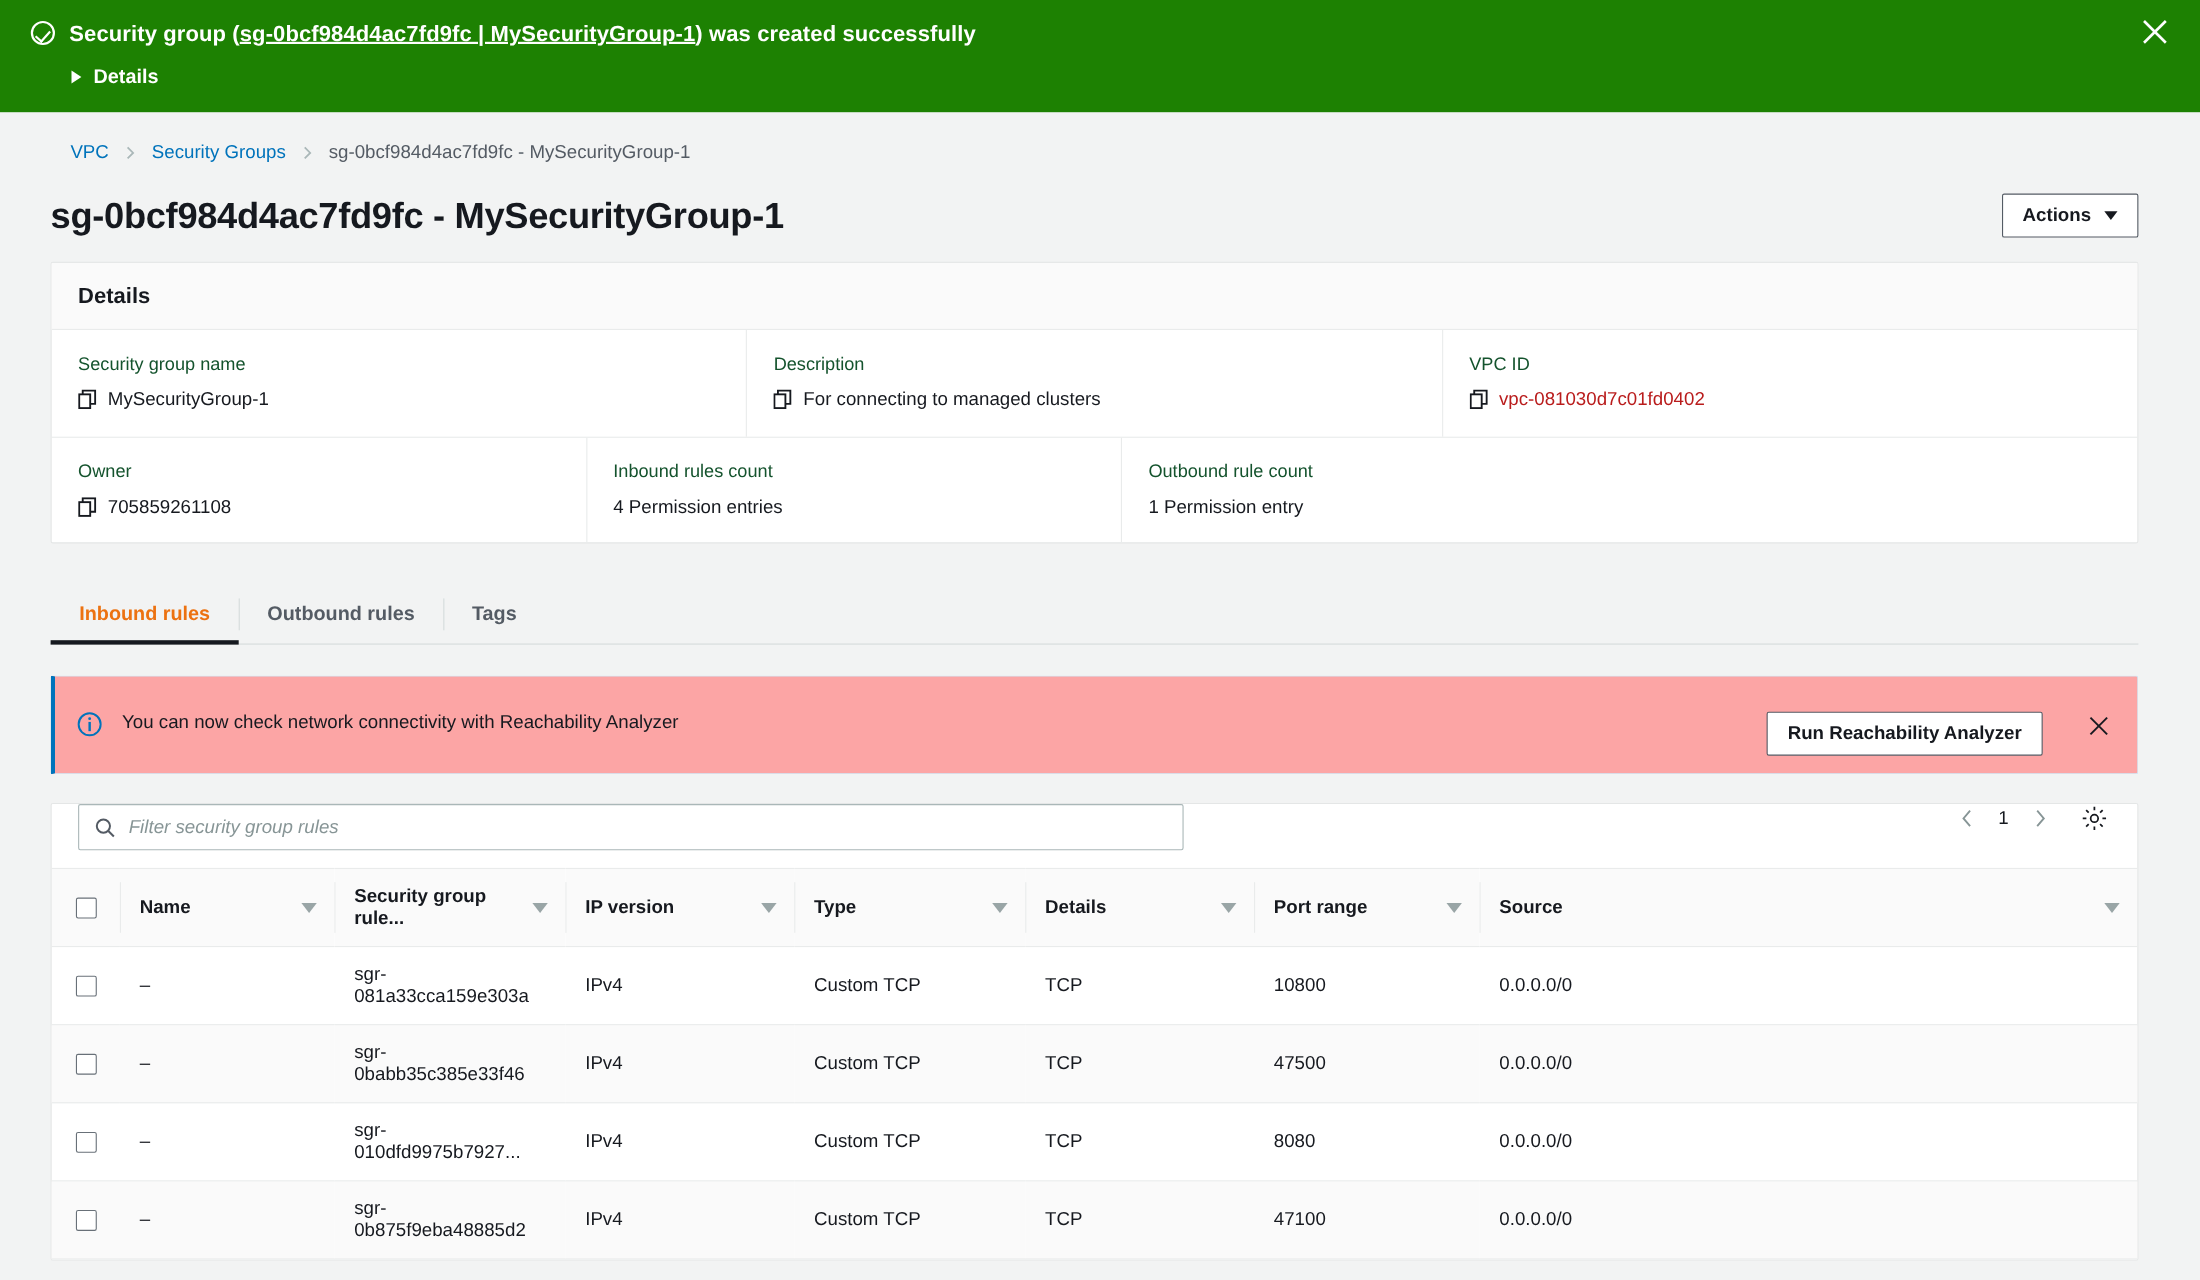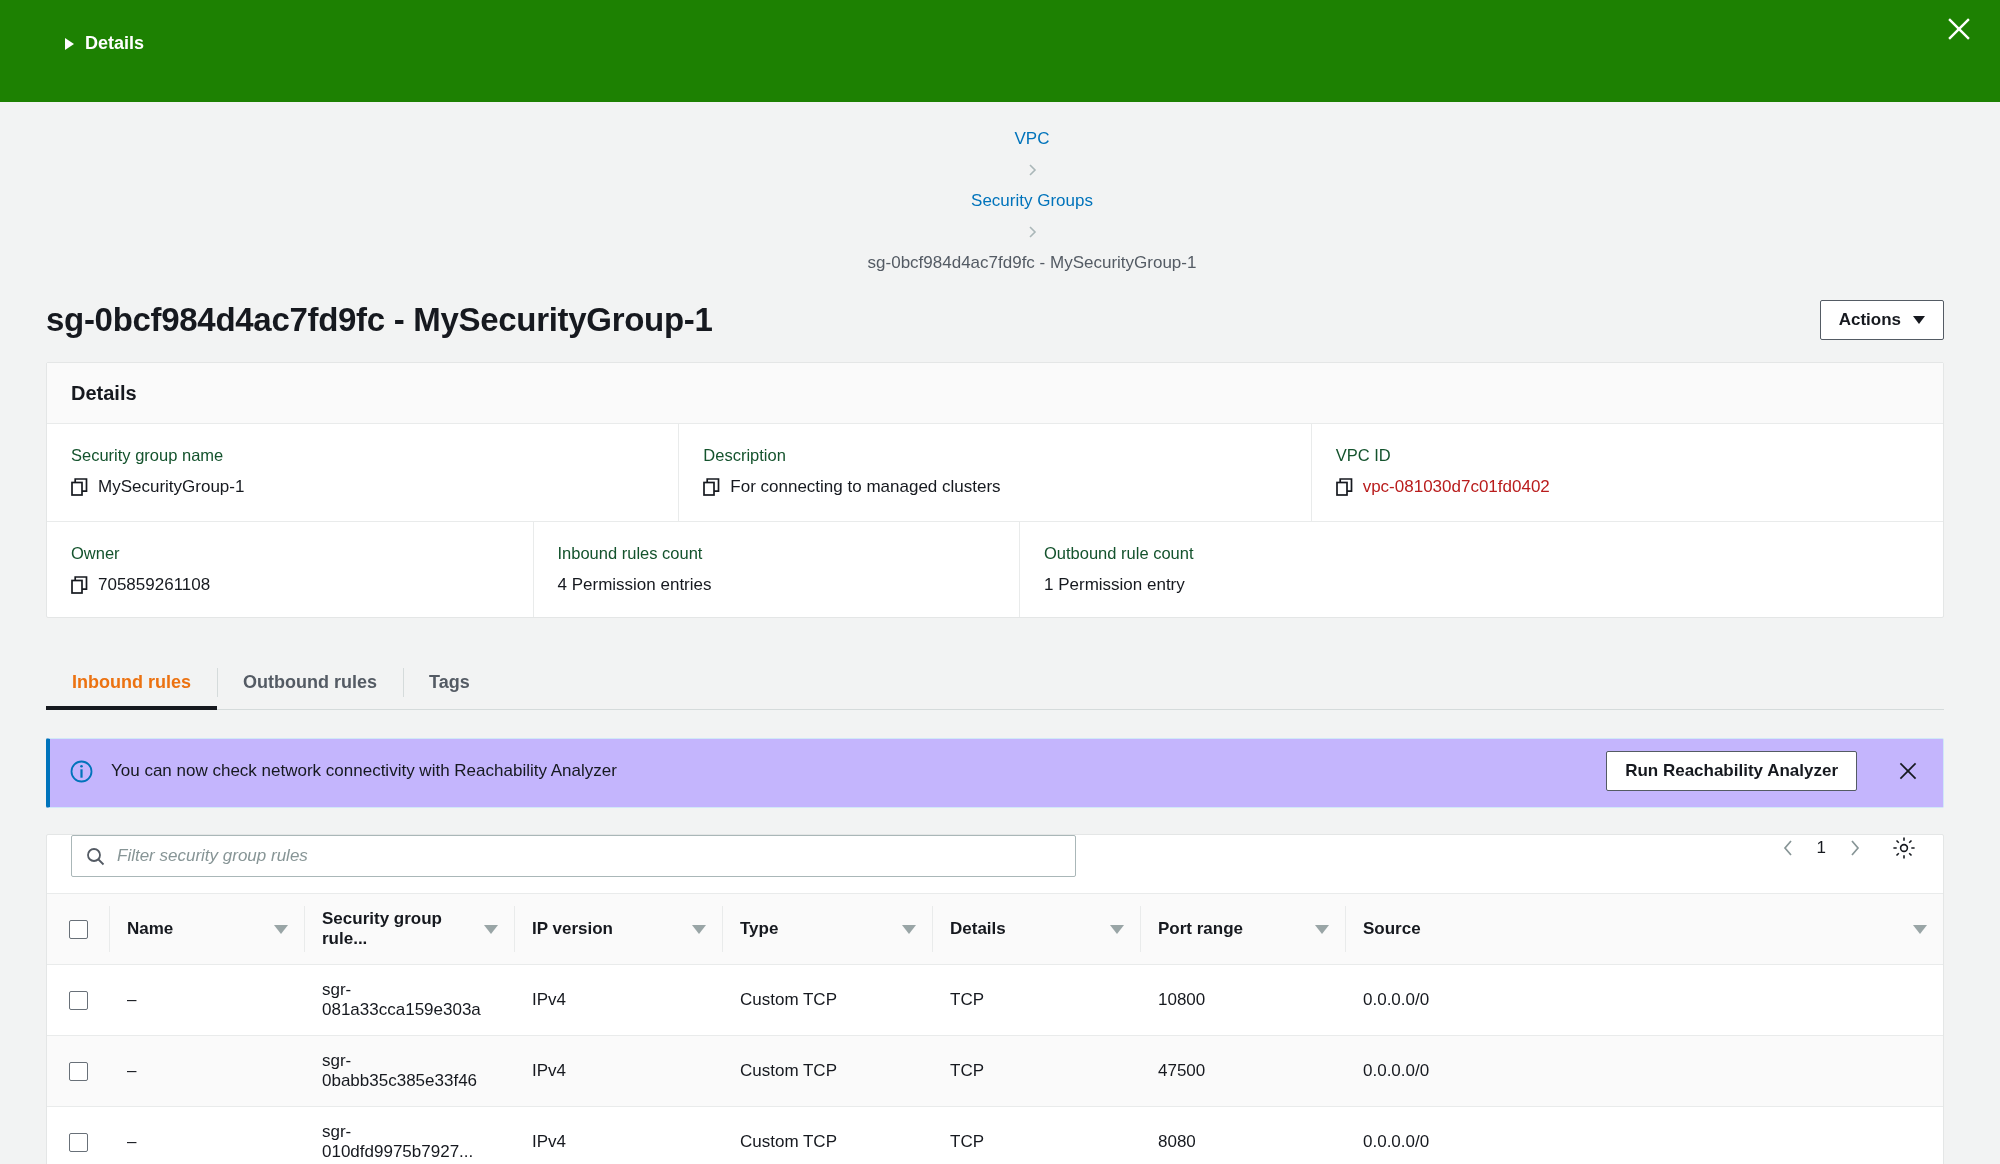--- a/index.html
+++ b/index.html
@@ -51,21 +51,20 @@
     width: 34px; height: 34px; cursor: pointer;
     color: #ffffff;
   }
   .flash-close svg { width: 100%; height: 100%; display: block; }
 
   
   .crumbs {
     display: flex; align-items: center; gap: 14px;
     padding: 27px 0 0 64px;
     font-size: 17px;
-    flex-direction: column;
   }
   .crumb-link { color: #0073bb; cursor: pointer; }
   .crumb-cur { color: #545b64; }
   .crumb-sep {
     color: #aab7b8; font-size: 17px;
   }
   .crumb-sep svg { width: 11px; height: 14px; display: block; }
 
   
   .pagehead {
@@ -141,26 +140,26 @@
   }
   .tab.active { color: #ec7211; }
   .tab.active::after {
     content: ""; position: absolute; left: 0; right: 0; bottom: -1px;
     height: 4px; background: #16191f;
   }
 
   
   .alert {
     margin: 28px 56px 0 46px;
-    background: #c4b5fd;
+    background: #fca5a5;
     border: 1px solid #d1e8f7;
     border-left: 4px solid #0073bb;
     border-radius: 2px;
-    display: flex; align-items: center; gap: 18px;
-    padding: 12px 22px 16px 20px;
+    display: flex; align-items: flex-start; gap: 18px;
+    padding: 32px 22px 16px 20px;
     min-height: 66px;
   }
   .info-icon { width: 23px; height: 23px; flex: 0 0 23px; display: block; }
   .alert-text { font-size: 17px; flex: 1; }
   .alert-close {
     width: 26px; height: 26px; margin-left: 20px; cursor: pointer; color: #16191f;
   }
   .alert-close svg { width: 100%; height: 100%; display: block; }
 
   
@@ -246,20 +245,24 @@
   .col-sgr { width: 210px; }
   .col-ipv { width: 208px; }
   .col-type { width: 210px; }
   .col-proto { width: 208px; }
   .col-port { width: 205px; }
 </style>
 </head>
 <body>
 
 <div class="flash">
+  <div class="flash-row">
+    <span class="flash-check"></span>
+    <div class="flash-text"><span>Security group (</span><span class="u">sg-0bcf984d4ac7fd9fc | MySecurityGroup-1</span><span>) was created successfully</span></div>
+  </div>
   <div class="flash-details">
     <span class="tri-right"></span>
     <span>Details</span>
   </div>
   <div class="flash-close">
     <svg viewBox="0 0 24 24" fill="none" stroke="currentColor" stroke-width="1.7">
       <line x1="5" y1="5" x2="19" y2="19"></line>
         <line x1="19" y1="5" x2="5" y2="19"></line>
     </svg>
   </div>

